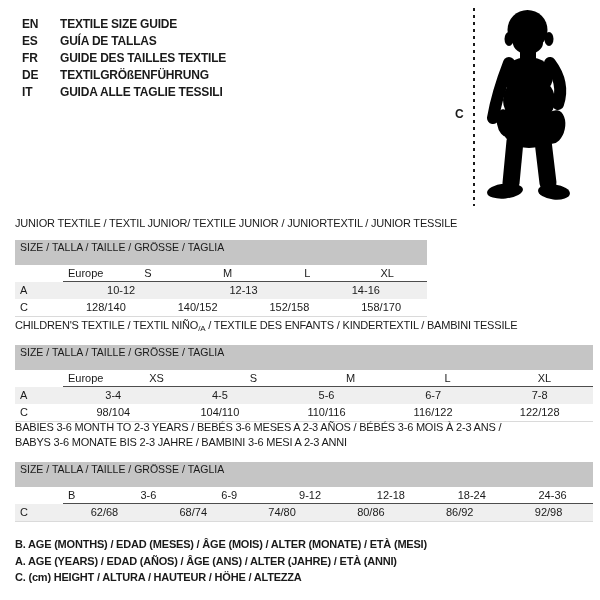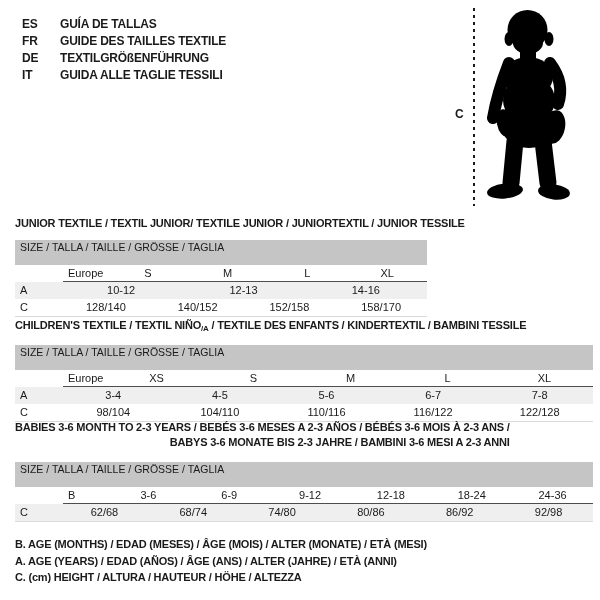--- a/index.html
+++ b/index.html
@@ -11,38 +11,42 @@
   
   .lang{position:absolute;left:22px;top:15px;font-weight:bold;font-size:12px;letter-spacing:-0.2px;}
   .lang .lrow{display:flex;height:17px;align-items:center;white-space:nowrap;}
   .lang .code{width:38px;}
   
   .dashline{position:absolute;left:473px;top:8px;width:2px;height:198px;
     background:repeating-linear-gradient(to bottom,#1a1a1a 0 3px,transparent 3px 7px);}
   .clabel{position:absolute;left:455px;top:107px;font-weight:bold;font-size:12px;}
   .babysvg{position:absolute;left:478px;top:5px;}
   
-  .title{position:absolute;left:15px;font-weight:bold;font-size:11px;letter-spacing:-0.2px;white-space:nowrap;line-height:13px;text-align:right;}
+  .title{position:absolute;left:15px;font-weight:normal;font-size:11px;letter-spacing:-0.2px;white-space:nowrap;line-height:13px;}
   .title .subA{font-size:8px;position:relative;top:2px;}
   .title2{line-height:15px;}
   
   .tbl{position:absolute;left:15px;border-bottom:1px solid #dadada;}
   .bar{height:25px;line-height:15px;background:#c5c5c5;font-size:10.5px;padding-left:5px;color:#1a1a1a;white-space:nowrap;overflow:hidden;}
   .trow{display:flex;height:17px;line-height:17px;font-size:11px;}
   .trow.first{border-bottom:1px solid #4d4d4d;line-height:16px;margin-left:48px;}
   .trow.stripe{background:#efefef;}
   .trow .lab{width:45px;padding-left:5px;}
   .trow .val{flex:1;text-align:center;}
   
   .footnotes{position:absolute;left:15px;top:536px;font-weight:bold;font-size:11px;line-height:16.5px;letter-spacing:-0.2px;white-space:nowrap;}
 </style>
 </head>
 <body>
 
 <div class="lang">
+  <div class="lrow">
+    <span class="code">EN</span>
+    <span>TEXTILE SIZE GUIDE</span>
+  </div>
   <div class="lrow">
     <span class="code">ES</span>
     <span>GUÍA DE TALLAS</span>
   </div>
   <div class="lrow">
     <span class="code">FR</span>
     <span>GUIDE DES TAILLES TEXTILE</span>
   </div>
   <div class="lrow">
     <span class="code">DE</span>

